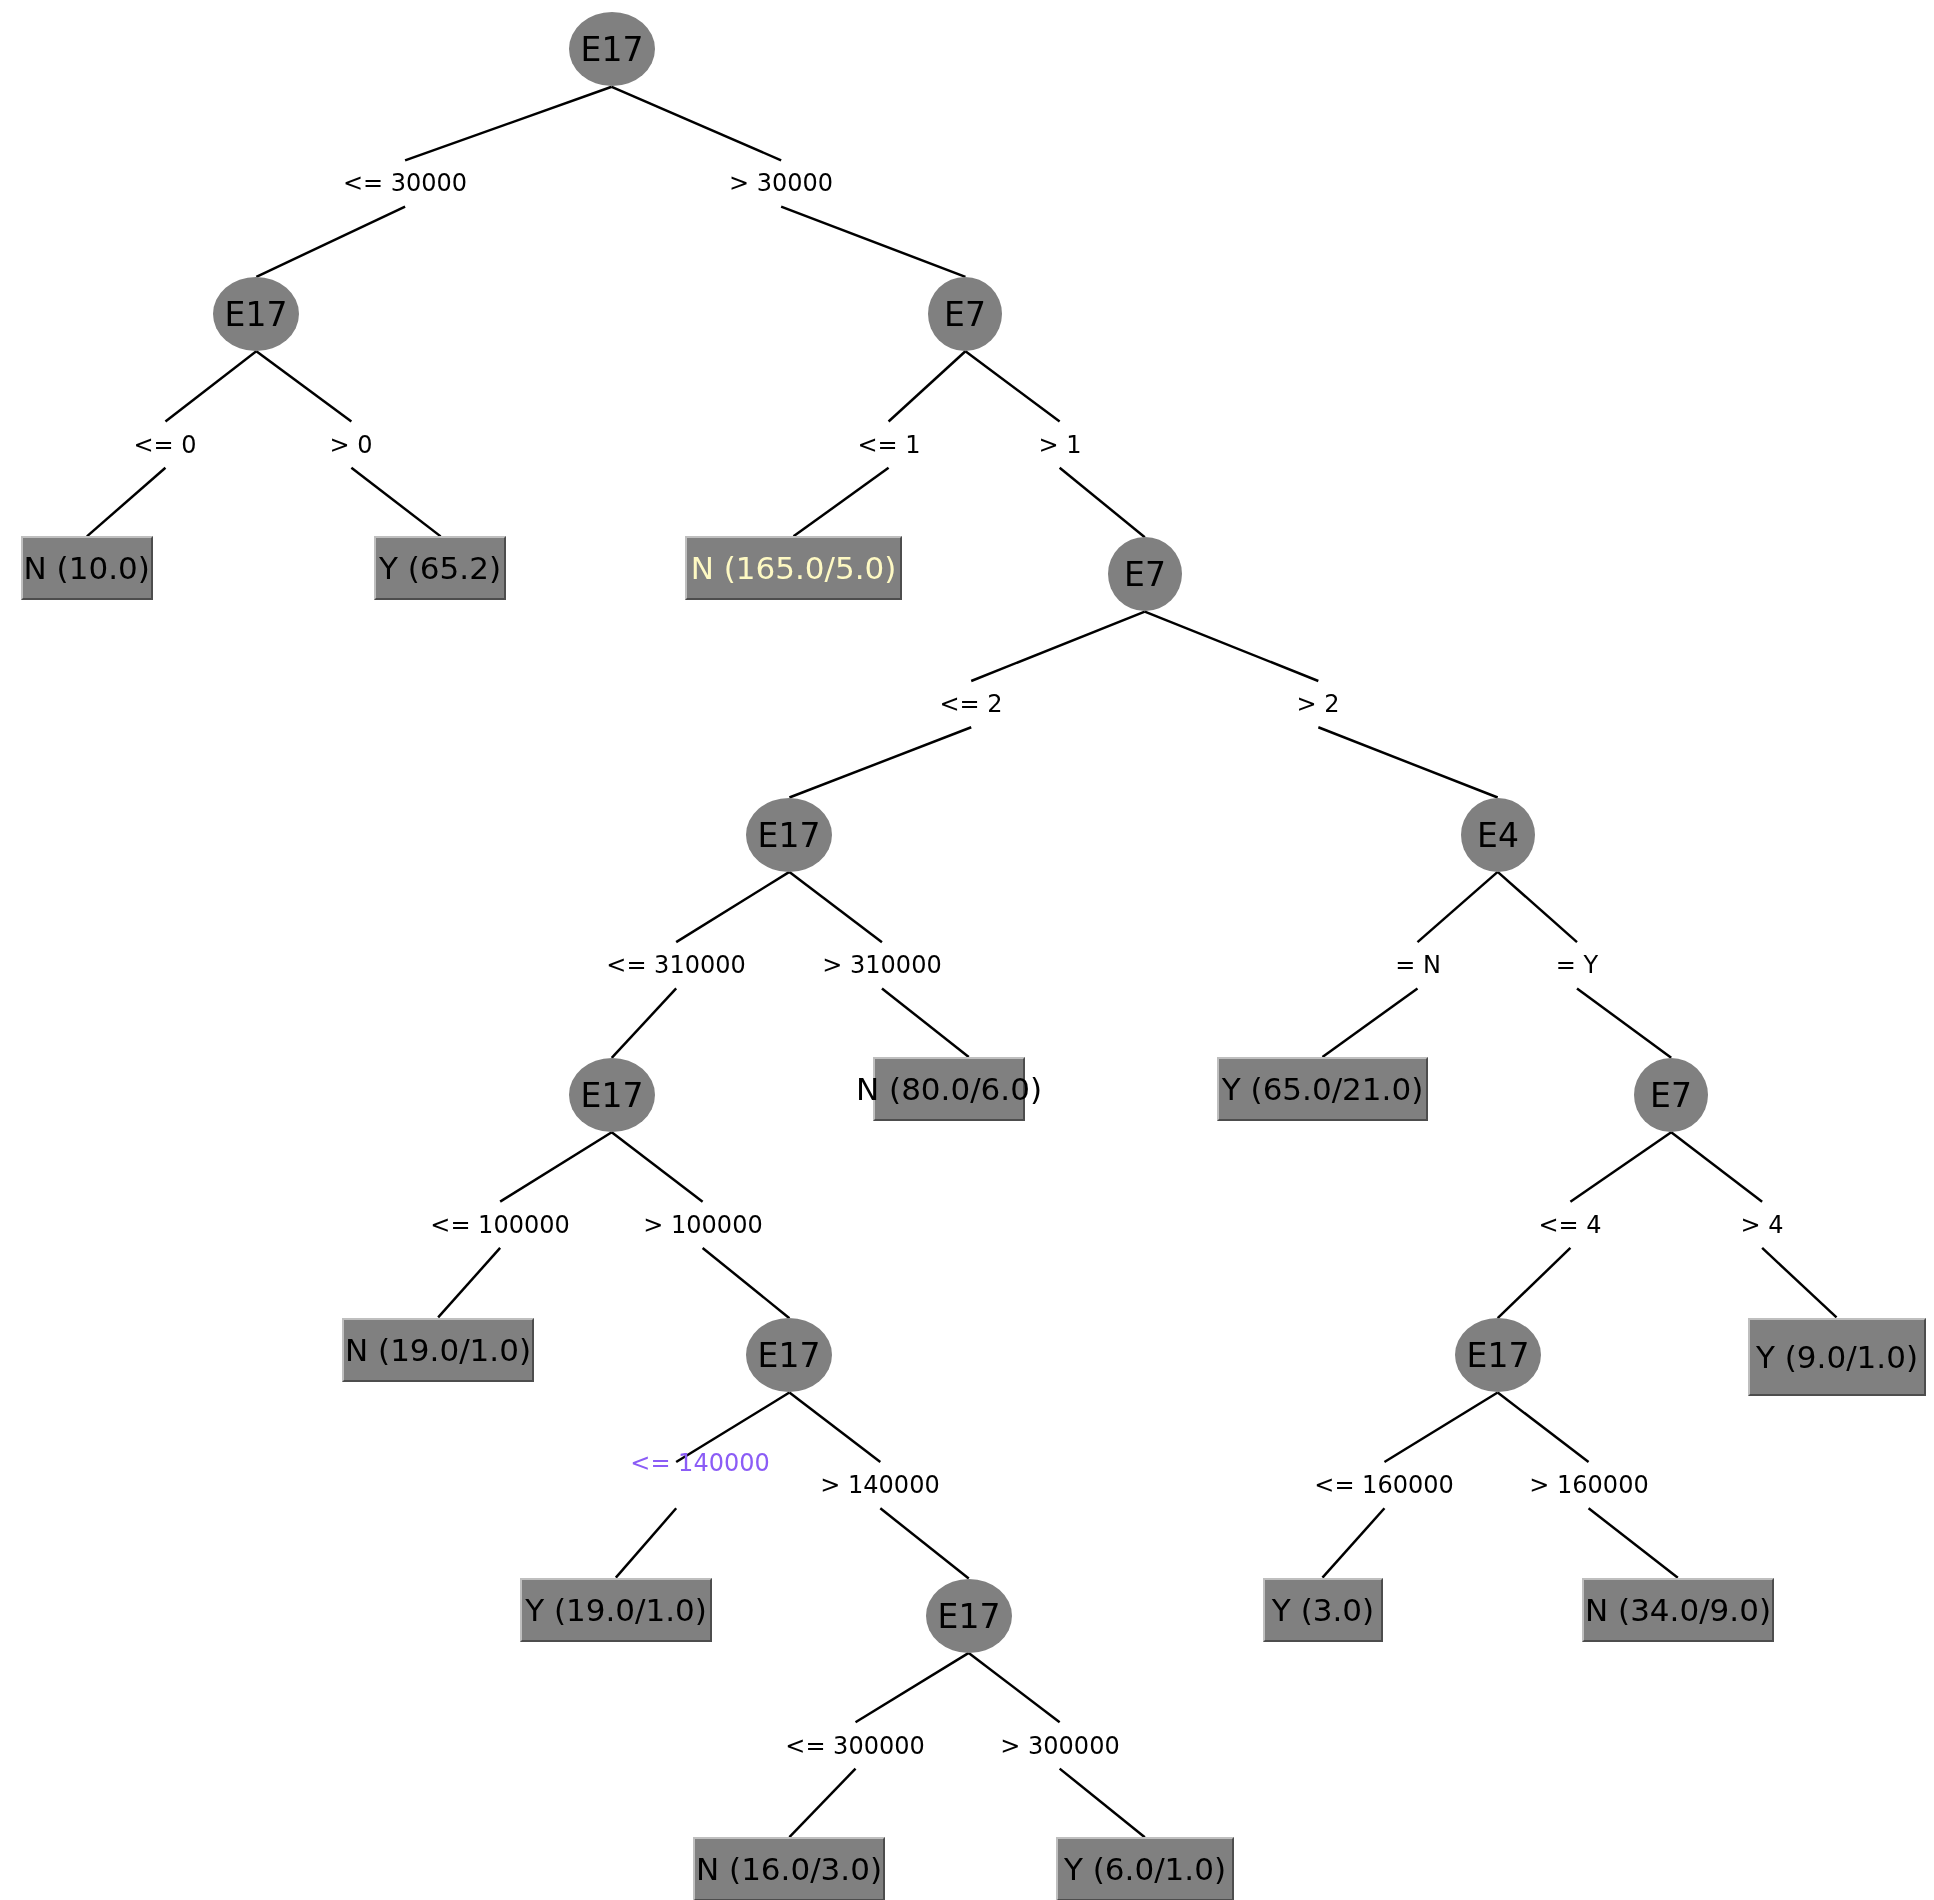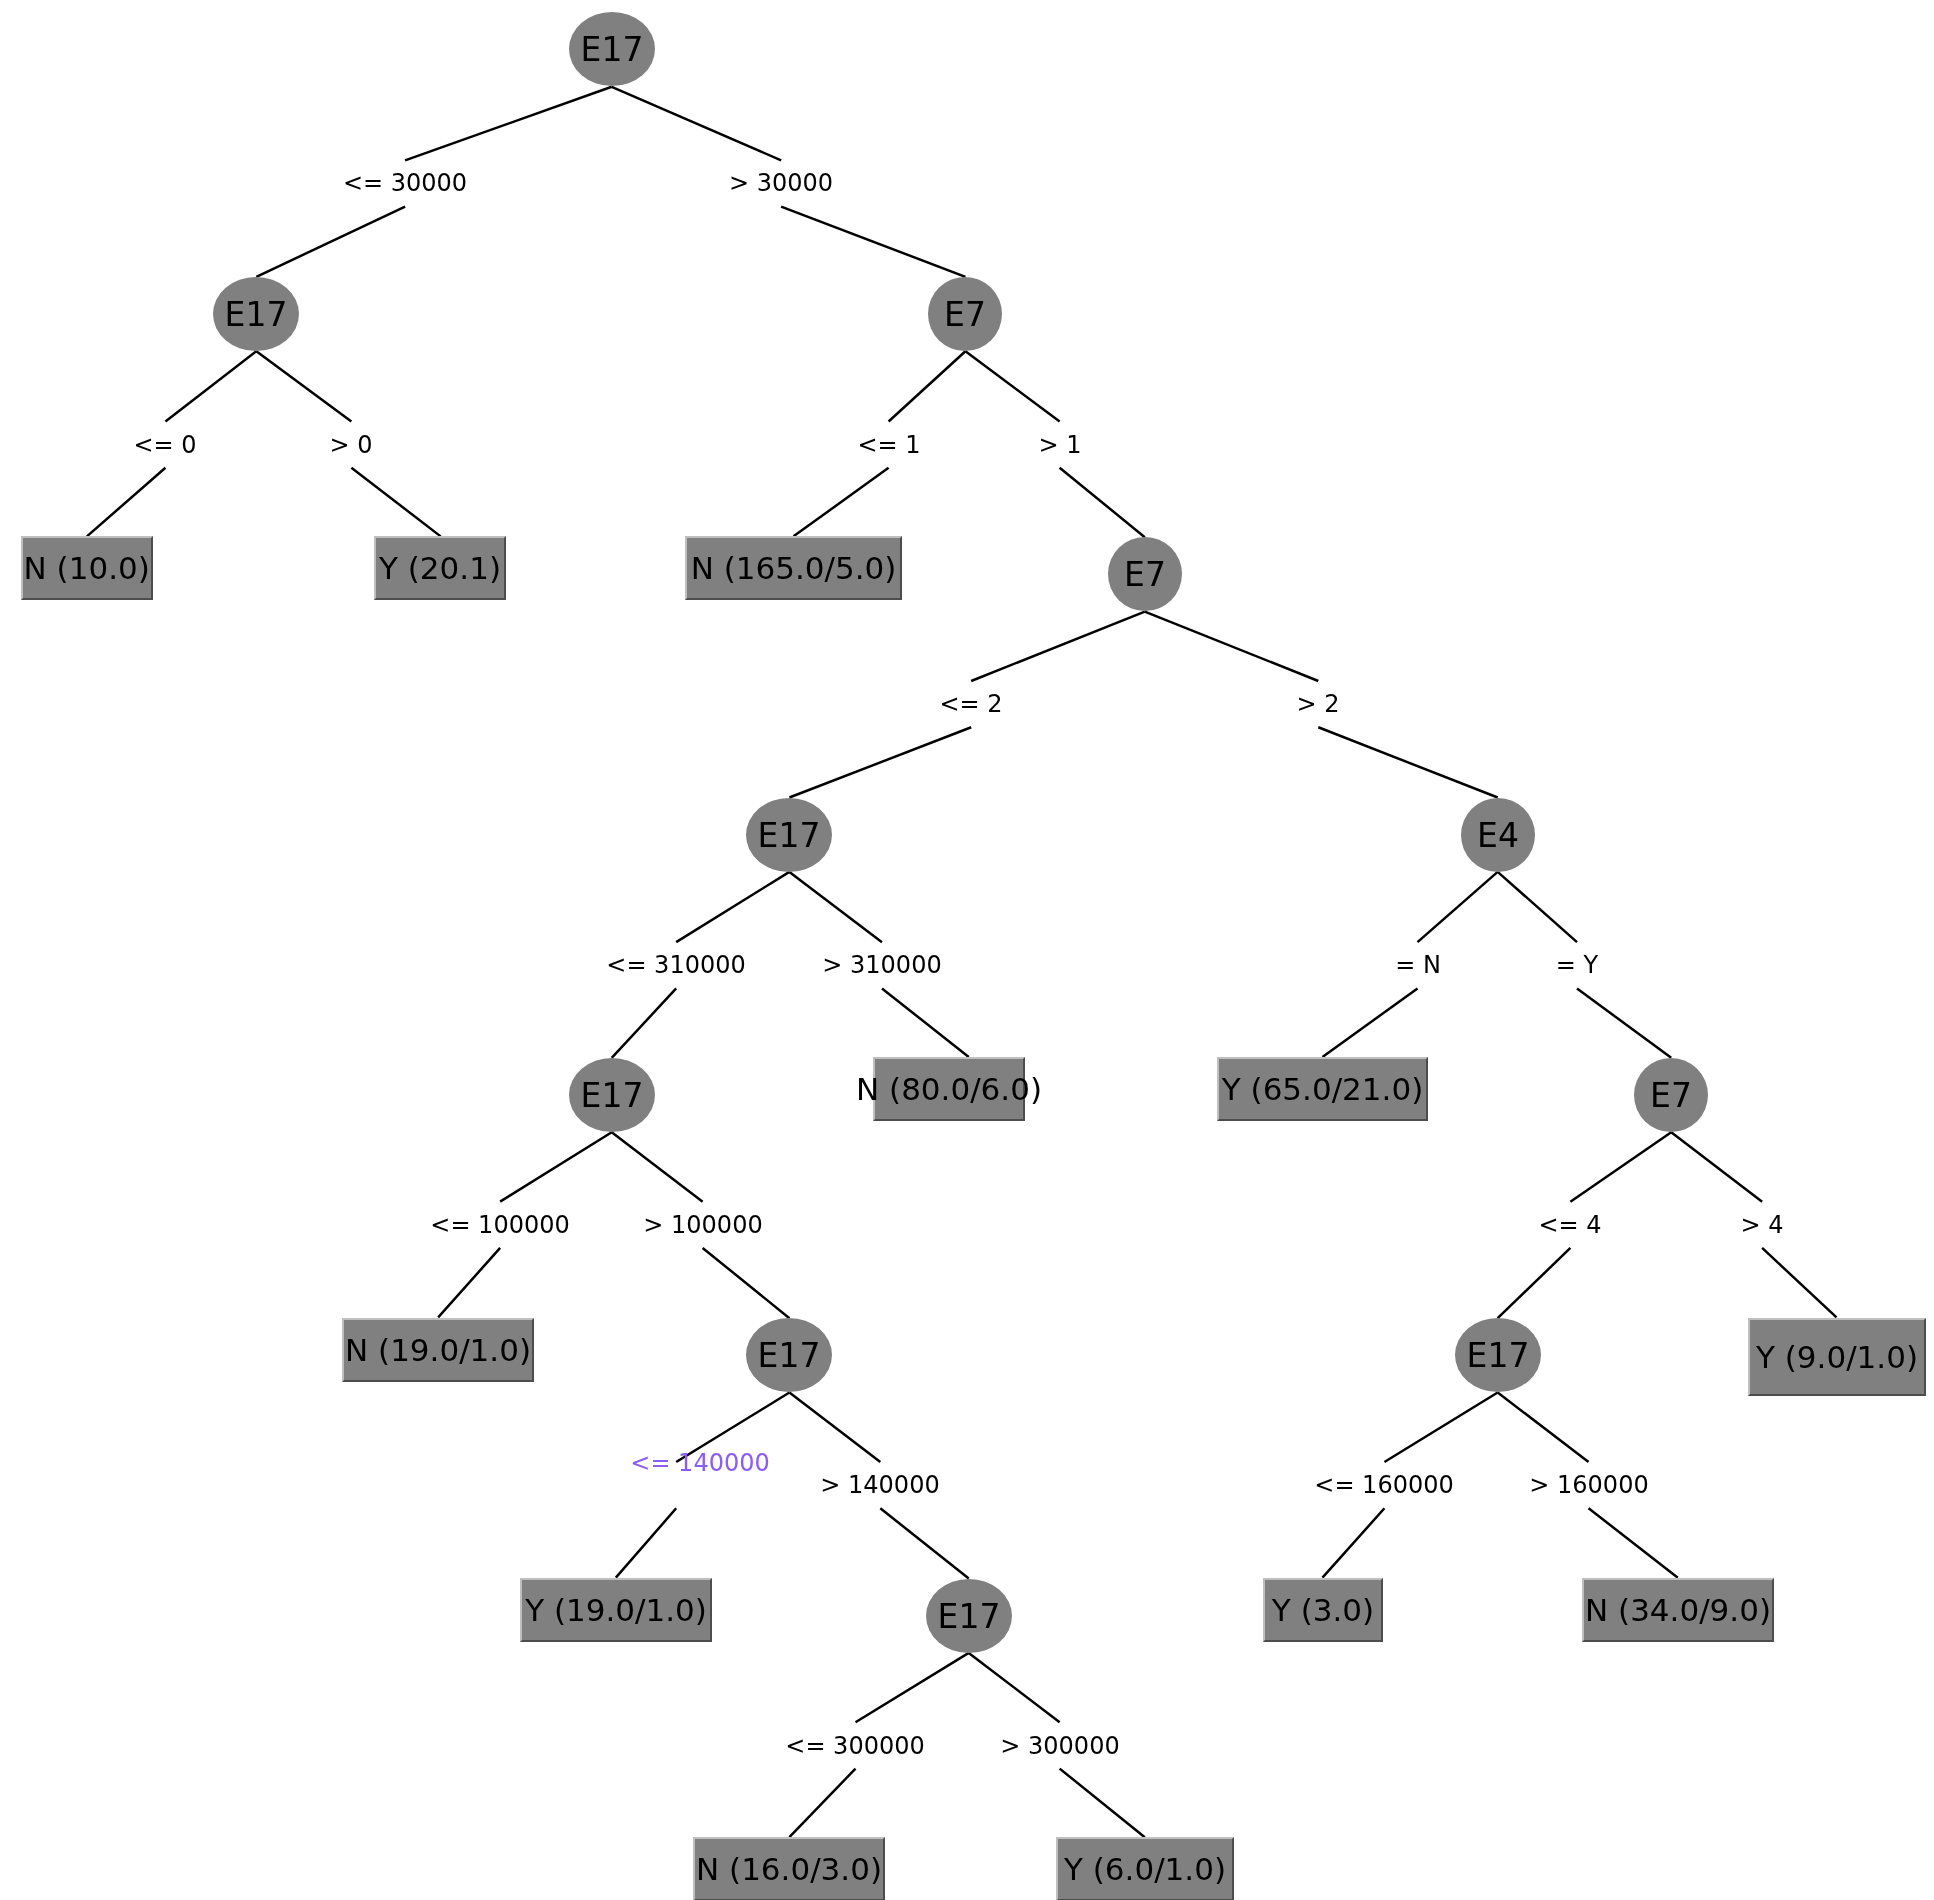--- a/index.html
+++ b/index.html
@@ -147,23 +147,23 @@
     <div class="tree-node" style="left: 1455px; top: 1318px; width: 86px; height: 74px; background: rgb(128, 128, 128); color: rgb(0, 0, 0);">
       <span>E17</span>
     </div>
     <div class="tree-node" style="left: 926px; top: 1579px; width: 86px; height: 74px; background: rgb(128, 128, 128); color: rgb(0, 0, 0);">
       <span>E17</span>
     </div>
     <div class="tree-leaf" style="left: 20.7px; top: 536px; width: 132px; height: 64px; background: rgb(128, 128, 128); color: rgb(0, 0, 0);">
       <span>N (10.0)</span>
     </div>
     <div class="tree-leaf" style="left: 374px; top: 536px; width: 132px; height: 64px; background: rgb(128, 128, 128); color: rgb(0, 0, 0);">
-      <span>Y (20.1)</span>
-    </div>
-    <div class="tree-leaf" style="left: 685px; top: 536px; width: 217px; height: 64px; background: rgb(128, 128, 128); color: #000000;">
+      <span>Y (65.2)</span>
+    </div>
+    <div class="tree-leaf" style="left: 685px; top: 536px; width: 217px; height: 64px; background: rgb(128, 128, 128); color: #fef9c3;">
       <span>N (165.0/5.0)</span>
     </div>
     <div class="tree-leaf" style="left: 873px; top: 1057px; width: 152px; height: 64px; background: rgb(128, 128, 128); color: rgb(0, 0, 0);">
       <span>N (80.0/6.0)</span>
     </div>
     <div class="tree-leaf" style="left: 1217px; top: 1057px; width: 211px; height: 64px; background: rgb(128, 128, 128); color: rgb(0, 0, 0);">
       <span>Y (65.0/21.0)</span>
     </div>
     <div class="tree-leaf" style="left: 342px; top: 1318px; width: 192px; height: 64px; background: rgb(128, 128, 128); color: rgb(0, 0, 0);">
       <span>N (19.0/1.0)</span>

